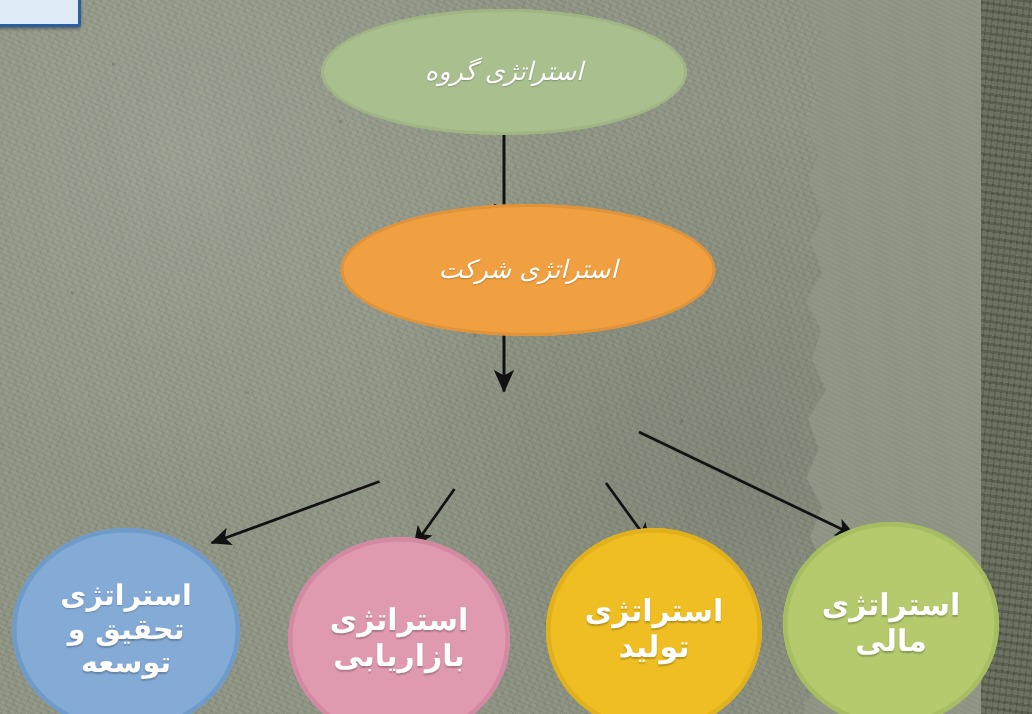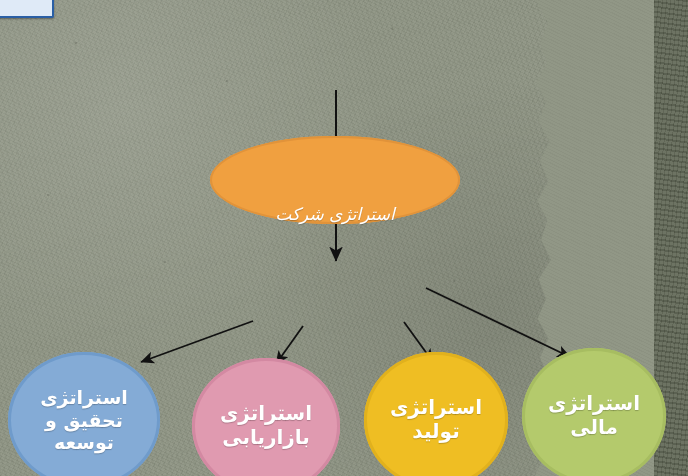--- a/index.html
+++ b/index.html
@@ -135,22 +135,22 @@
   }
   .node.block .label {
     font-family: "DejaVu Sans", "Liberation Sans", sans-serif;
     font-weight: 700;
     font-size: 20px;
   }
 
   
   #node-group   { left: 214px; top: 6px;   width: 244px; height: 84px;
                   background: #a9bf8e; box-shadow: inset 0 0 0 2px #9fb583; }
-  #node-company { left: 210px; top: 136px; width: 250px; height: 88px;
-                  background: #f0a040; box-shadow: inset 0 0 0 2px #e1933a; align-items: flex-end; }
+  #node-company { left: 227px; top: 136px; width: 250px; height: 88px;
+                  background: #f0a040; box-shadow: inset 0 0 0 2px #e1933a; }
   #node-function{ left: 224px; top: 246px; width: 216px; height: 84px;
                   background: #ab8fd0; box-shadow: inset 0 0 0 2px #9d82c4; }
 
   #node-rnd     { left: 8px;   top: 352px; width: 152px; height: 136px;
                   background: #84abd6; box-shadow: inset 0 0 0 3px #6f9bcb; }
   #node-mkt     { left: 192px; top: 358px; width: 148px; height: 136px;
                   background: #e09ab0; box-shadow: inset 0 0 0 3px #d389a2; }
   #node-prod    { left: 364px; top: 352px; width: 144px; height: 136px;
                   background: #efbe23; box-shadow: inset 0 0 0 3px #e1b11d; }
   #node-fin     { left: 522px; top: 348px; width: 144px; height: 136px;
@@ -187,20 +187,23 @@
 
     <line x1="253" y1="321" x2="141" y2="362" stroke="#111111" stroke-width="1.8" marker-end="url(#ah)"></line>
 
     <line x1="303" y1="326" x2="276" y2="364" stroke="#111111" stroke-width="1.8" marker-end="url(#ah)"></line>
 
     <line x1="404" y1="322" x2="433" y2="362" stroke="#111111" stroke-width="1.8" marker-end="url(#ah)"></line>
 
     <line x1="426" y1="288" x2="570" y2="357" stroke="#111111" stroke-width="1.8" marker-end="url(#ah)"></line>
   </svg>
 
+  <div class="node script" id="node-group">
+    <span class="label">استراتژی گروه</span>
+  </div>
 
   <div class="node script" id="node-company">
     <span class="label">استراتژی  شرکت</span>
   </div>
 
 
   <div class="node block" id="node-rnd">
     <span class="label">استراتژی
 تحقیق و
 توسعه</span>

